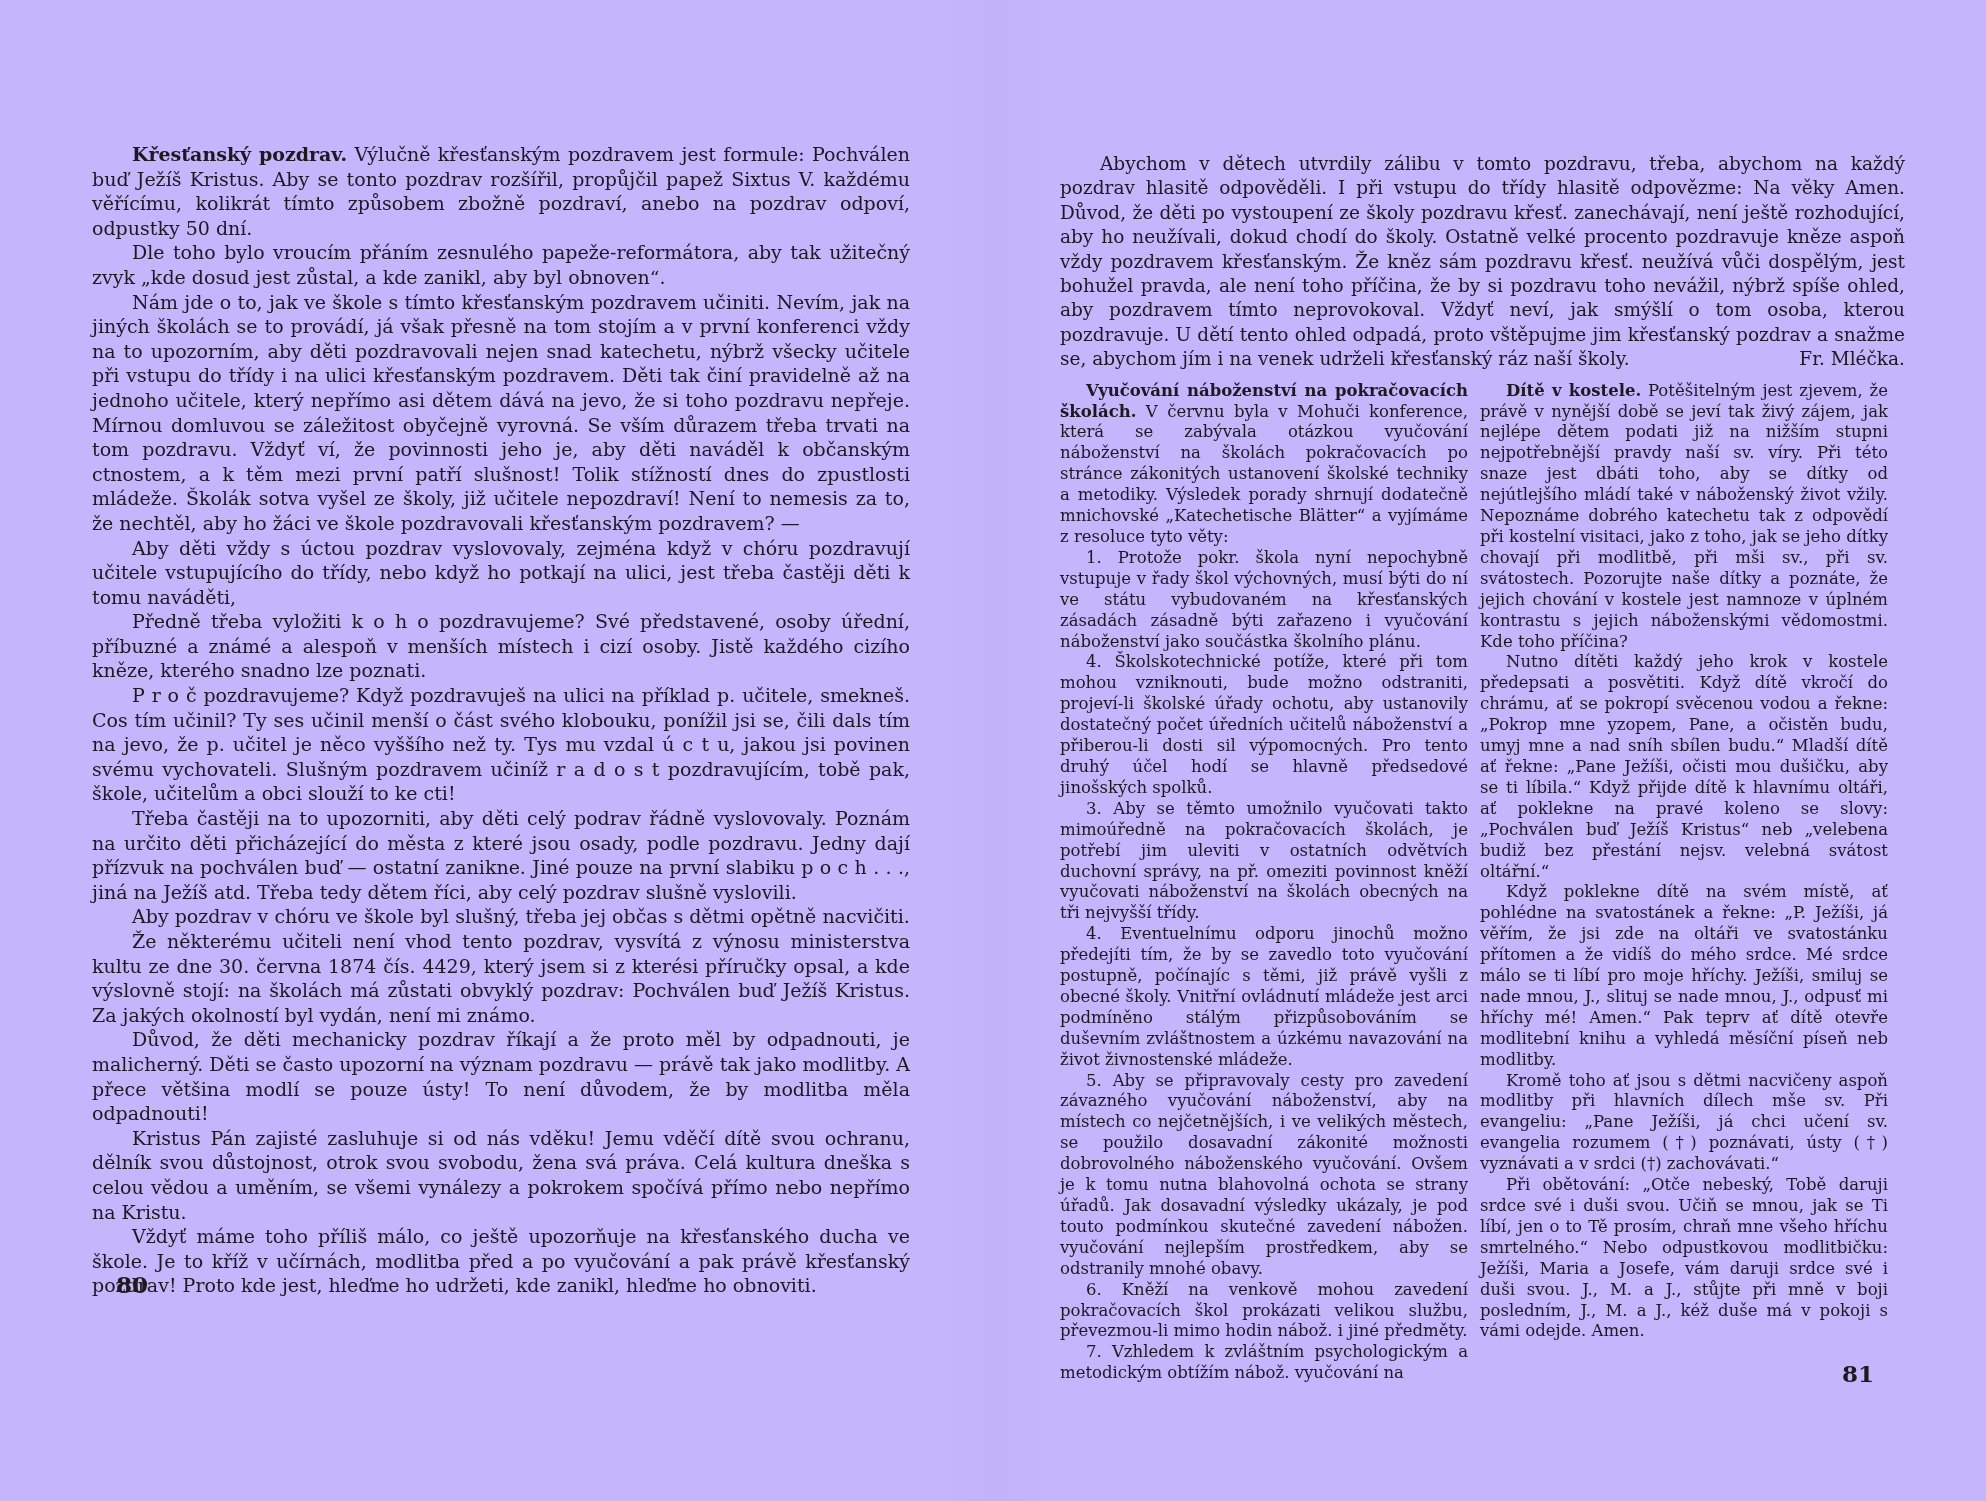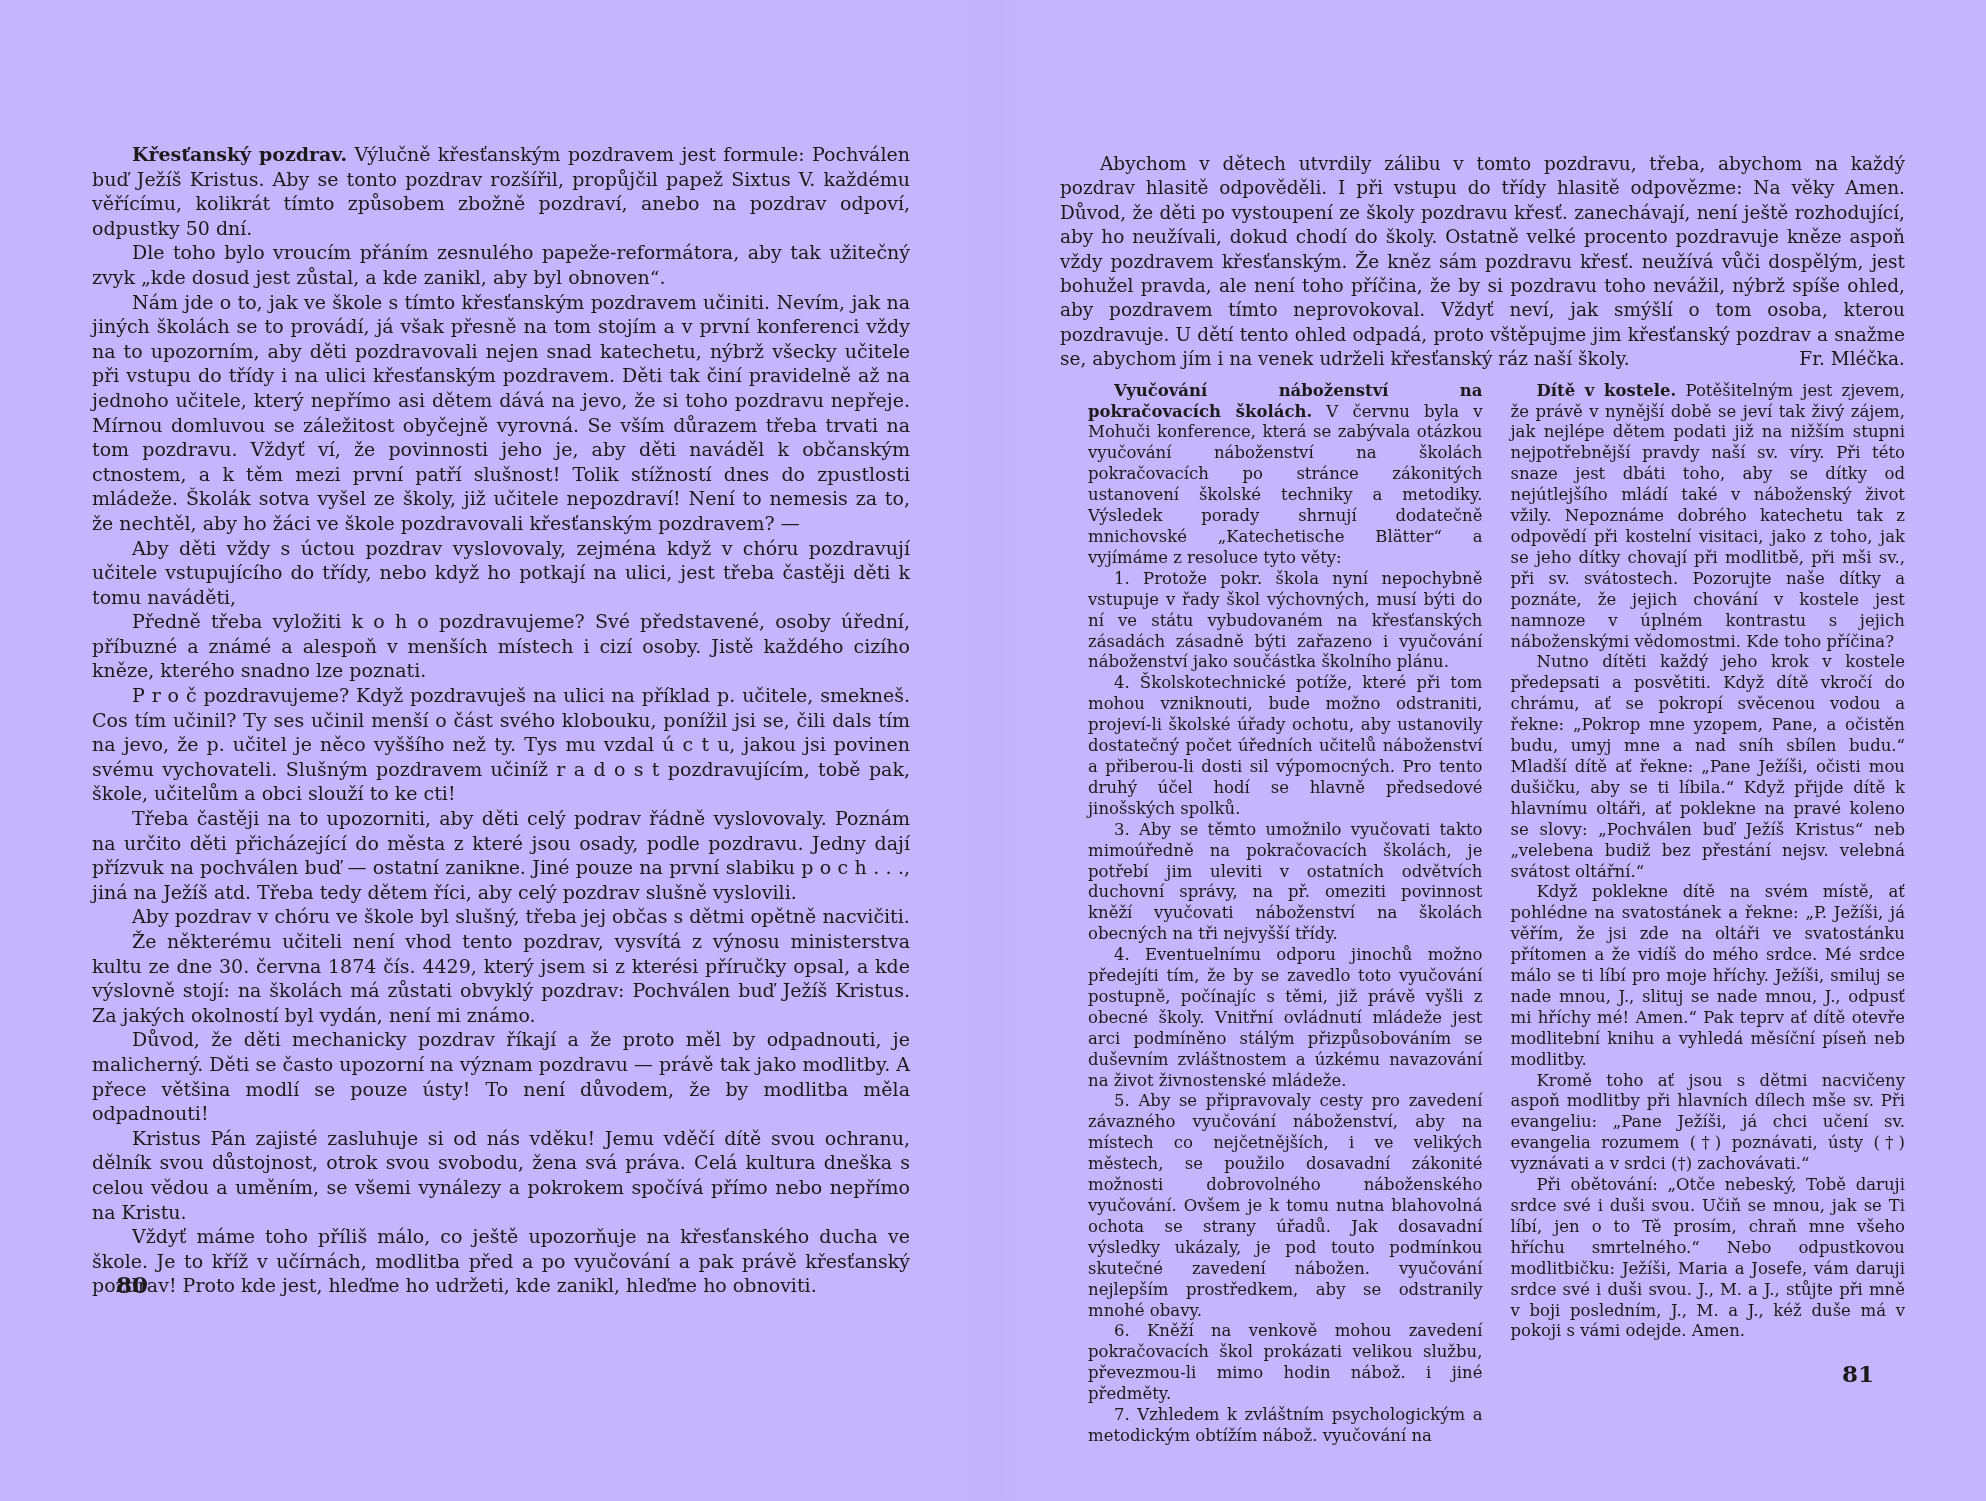--- a/index.html
+++ b/index.html
@@ -28,21 +28,21 @@
   }
   .pagenum-left {
     position: absolute; left: 116px; top: 1271px;
     font-size: 23px; font-weight: bold;
   }
 
   .page-right-text {
     position: absolute; left: 1060px; top: 152px; width: 845px;
   }
   .intro { font-size: 18.5px; line-height: 24.4px; }
-  .columns { display: flex; gap: 28px; margin-top: 9px; margin-left: 28px; }
+  .columns { display: flex; gap: 12px; margin-top: 9px; }
   .col { width: 408px; font-size: 16.5px; line-height: 20.9px; }
   .col p { text-indent: 26px; }
   .pagenum-right {
     position: absolute; left: 1842px; top: 1360px;
     font-size: 23px; font-weight: bold;
   }
 </style>
 </head>
 <body>
 

